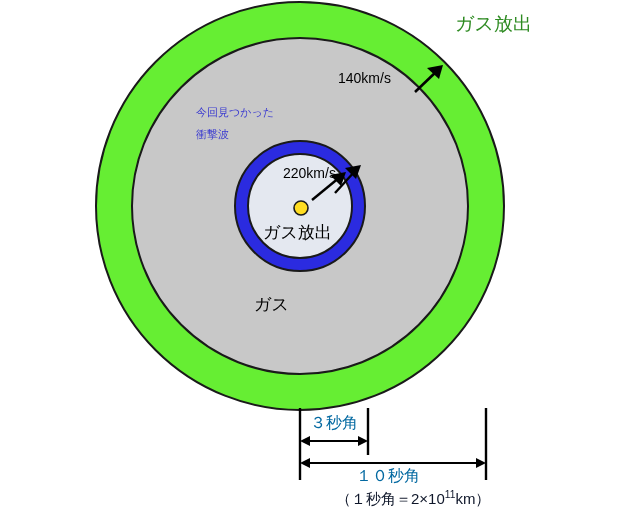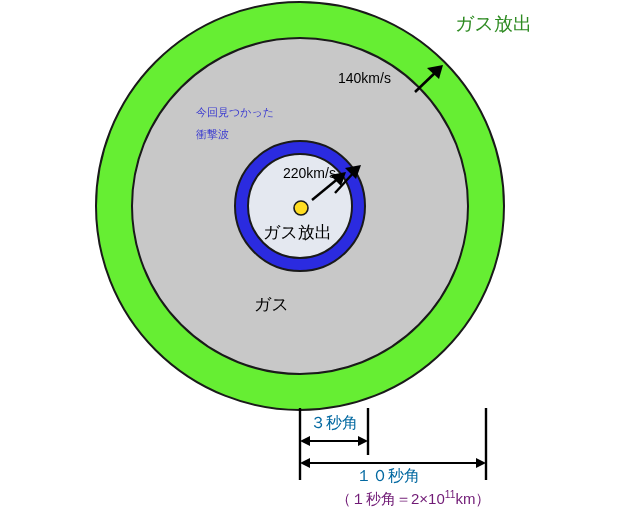--- a/index.html
+++ b/index.html
@@ -11,21 +11,21 @@
     position:relative;
   }
   #stage{position:absolute;left:0;top:0;width:640px;height:510px;}
   svg.layer{position:absolute;left:0;top:0;width:640px;height:510px;}
   .lbl{position:absolute;white-space:pre;line-height:1.18;}
   .lbl-green{color:#2e8b22;font-size:19px;}
   .lbl-blue{color:#3b3bd0;font-size:11px;}
   .lbl-black{color:#000000;font-size:17px;text-align:right;}
   .lbl-vel{color:#000000;font-size:14px;}
   .lbl-scale{color:#0369a1;font-size:16px;}
-  .lbl-scale-sm{color:#701a75;font-size:15px;}
+  .lbl-scale-sm{color:#0f172a;font-size:15px;}
   sup{font-size:0.68em;vertical-align:super;}
 </style>
 </head>
 <body>
 
 <div id="stage">
 
   <svg class="layer" viewBox="0 0 640 510" xmlns="http://www.w3.org/2000/svg">
 
     <circle cx="300" cy="206" r="204" fill="#66ee33" stroke="#1a1a1a" stroke-width="2"></circle>

